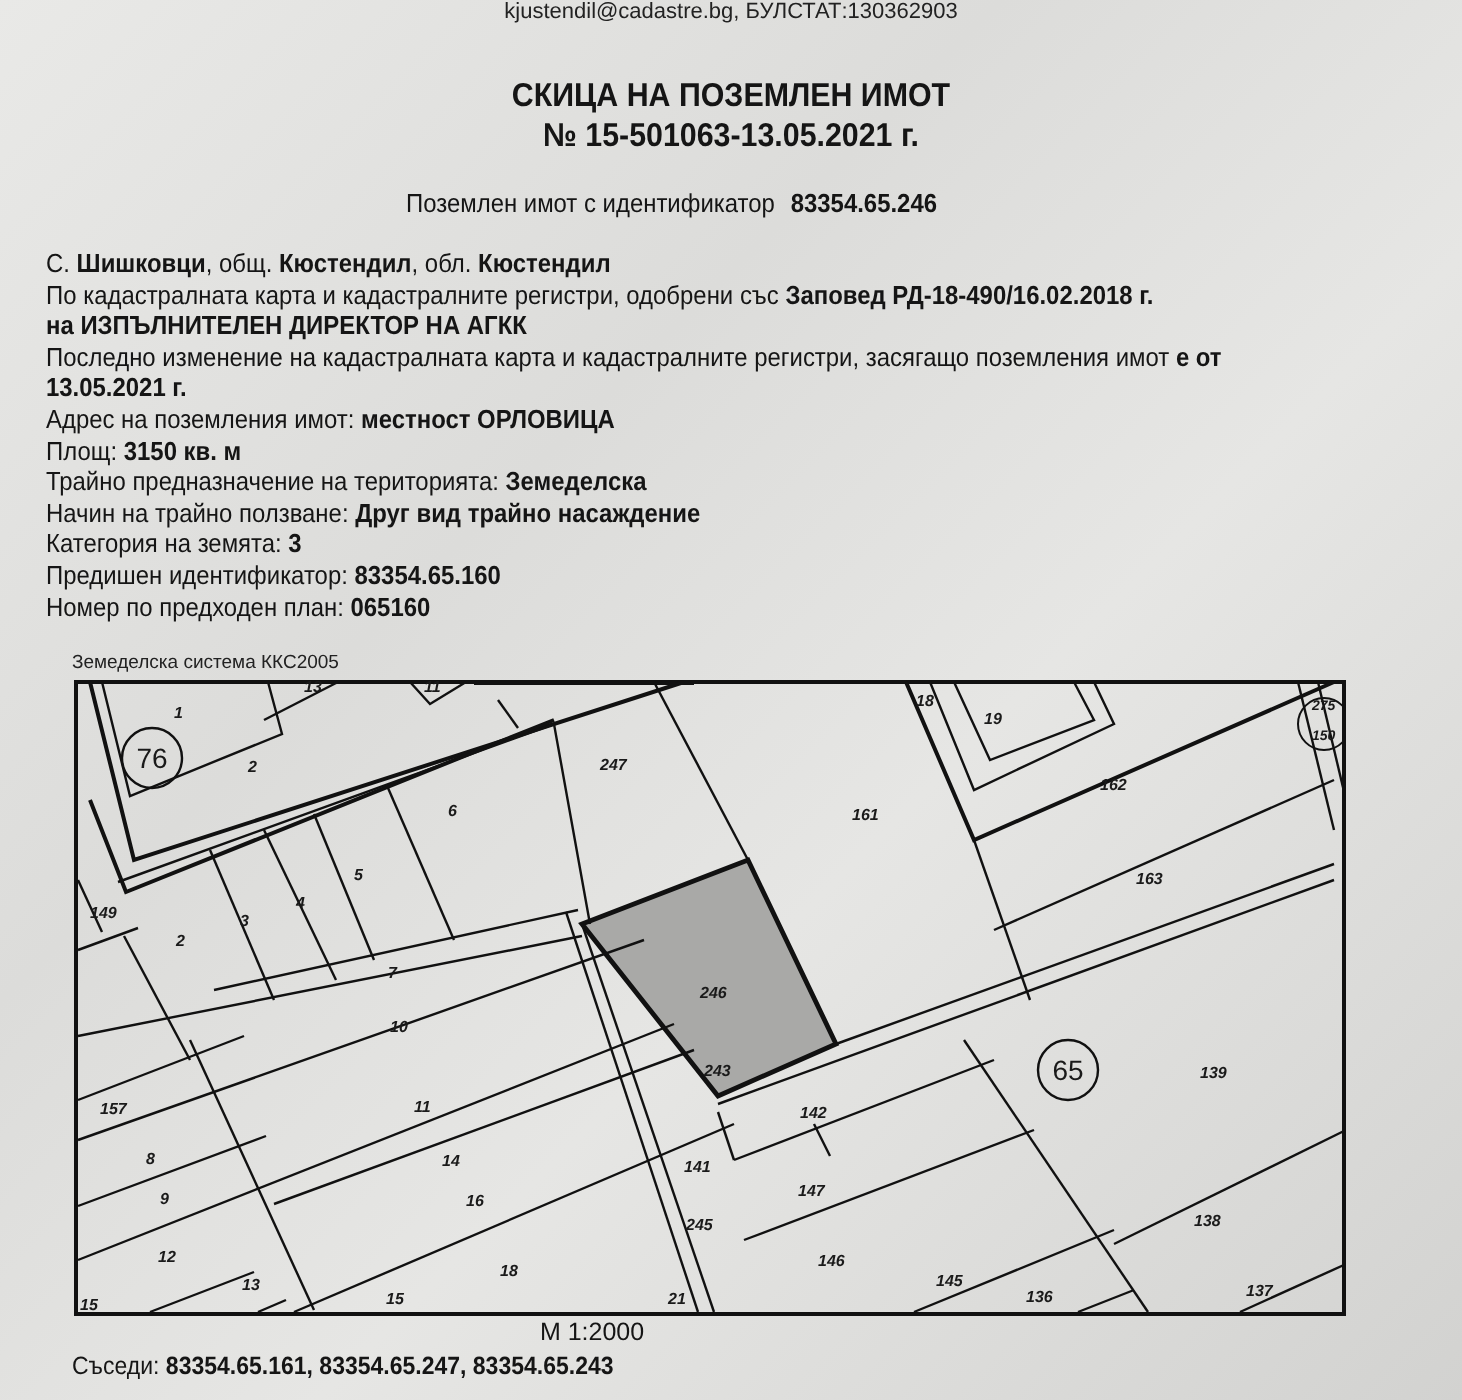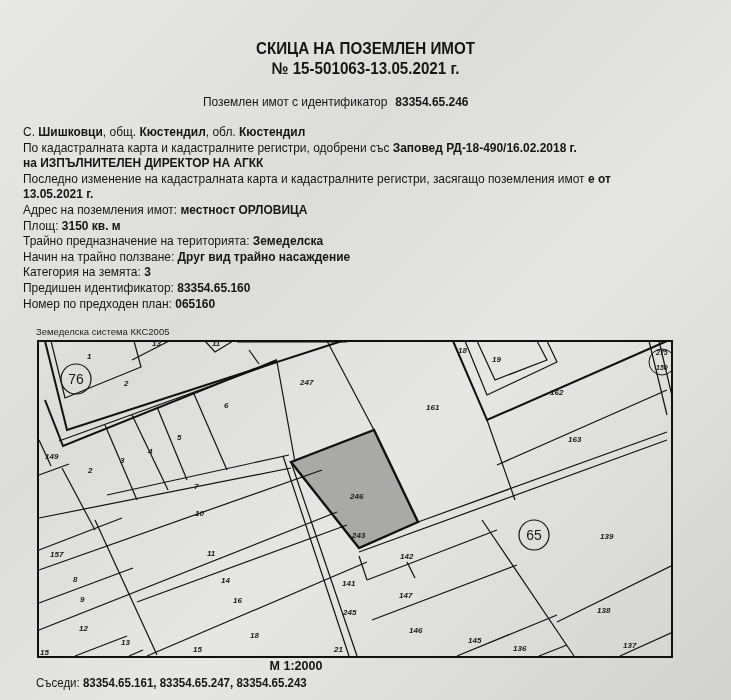--- a/index.html
+++ b/index.html
@@ -38,34 +38,35 @@
   b { font-weight: bold; }
   .coord {
     position: absolute; left: 36px; top: 326px; font-size: 9.5px; color: #222;
   }
   .map {
     position: absolute; left: 37px; top: 340px; width: 636px; height: 318px;
   }
   .map svg { display: block; }
   .scale {
     position: absolute; top: 659px; left: 0; width: 592px; text-align: center;
-    font-weight: bold; font-size: 12.5px; line-height: 14px;
+    font-weight: normal; font-size: 12.5px; line-height: 14px;
   }
   .neighbors {
     position: absolute; left: 36px; top: 676px; font-size: 12.5px; line-height: 15px;
     transform-origin: left; transform: scaleX(0.92); white-space: nowrap;
   }
   .plabel { font-family: "Liberation Sans", sans-serif; font-weight: bold; font-style: italic; font-size: 8px; fill: #1a1a1a; }
   .zone { font-family: "Liberation Sans", sans-serif; font-size: 14px; fill: #1a1a1a; }
 </style>
 </head>
 <body>
 
 <div class="paper">
 
+  <div class="contact">kjustendil@cadastre.bg, БУЛСТАТ:130362903</div>
 
   <div class="title">СКИЦА НА ПОЗЕМЛЕН ИМОТ</div>
   <div class="subtitle">№ 15-501063-13.05.2021 г.</div>
 
   <div class="ident">
     <span>Поземлен имот с  идентификатор</span>
     <b style="margin-left:5px">83354.65.246</b>
   </div>
 
   <div class="info">

